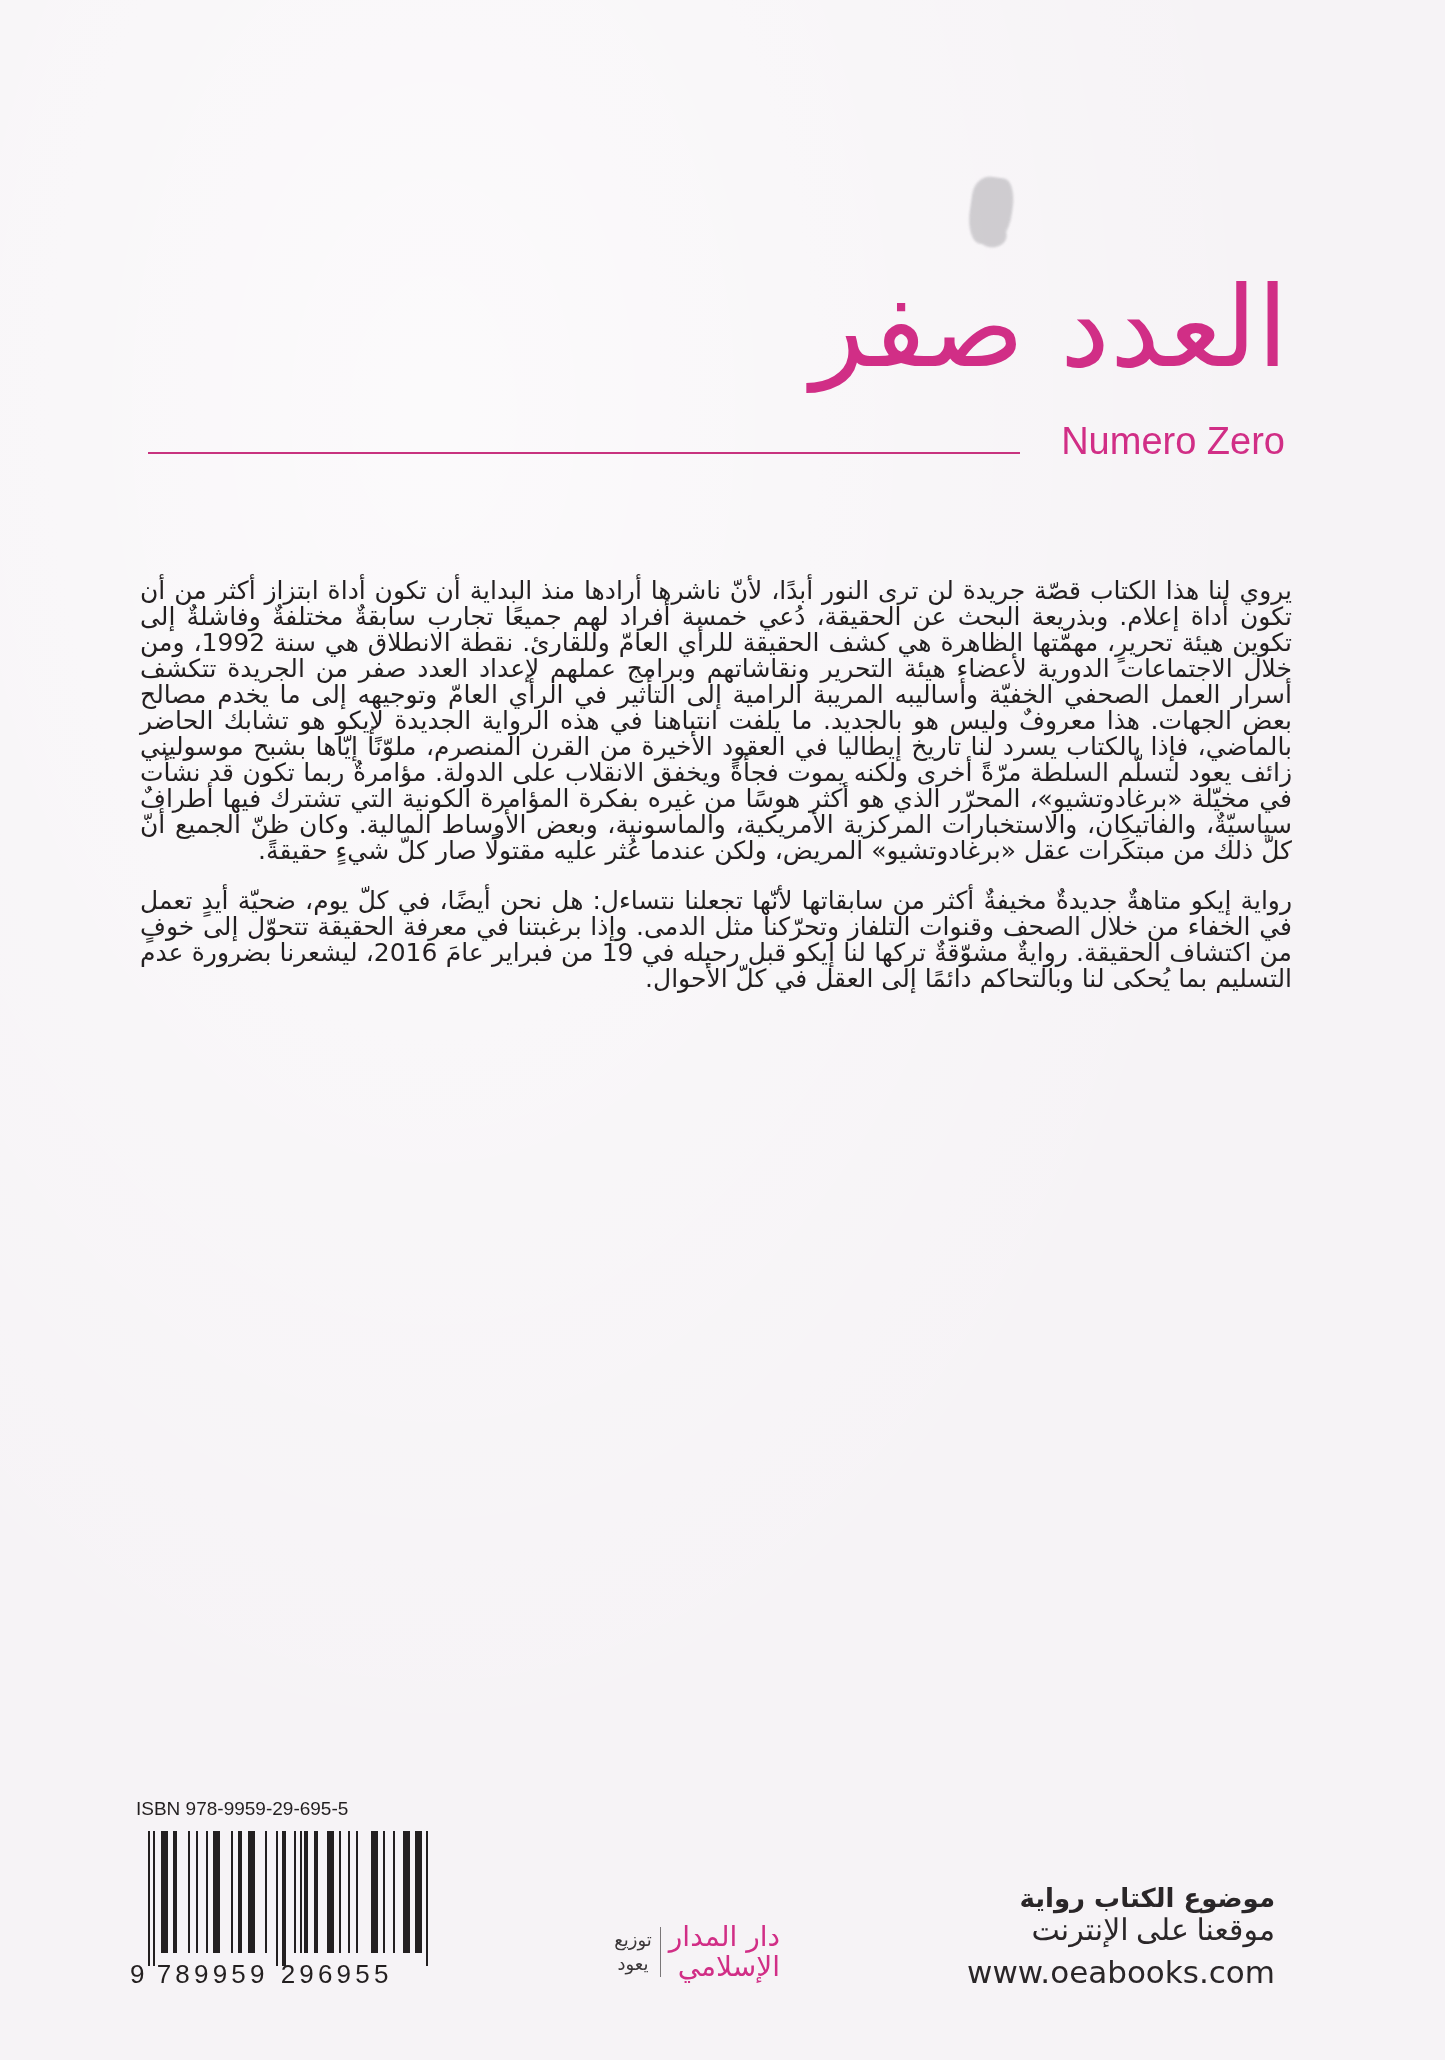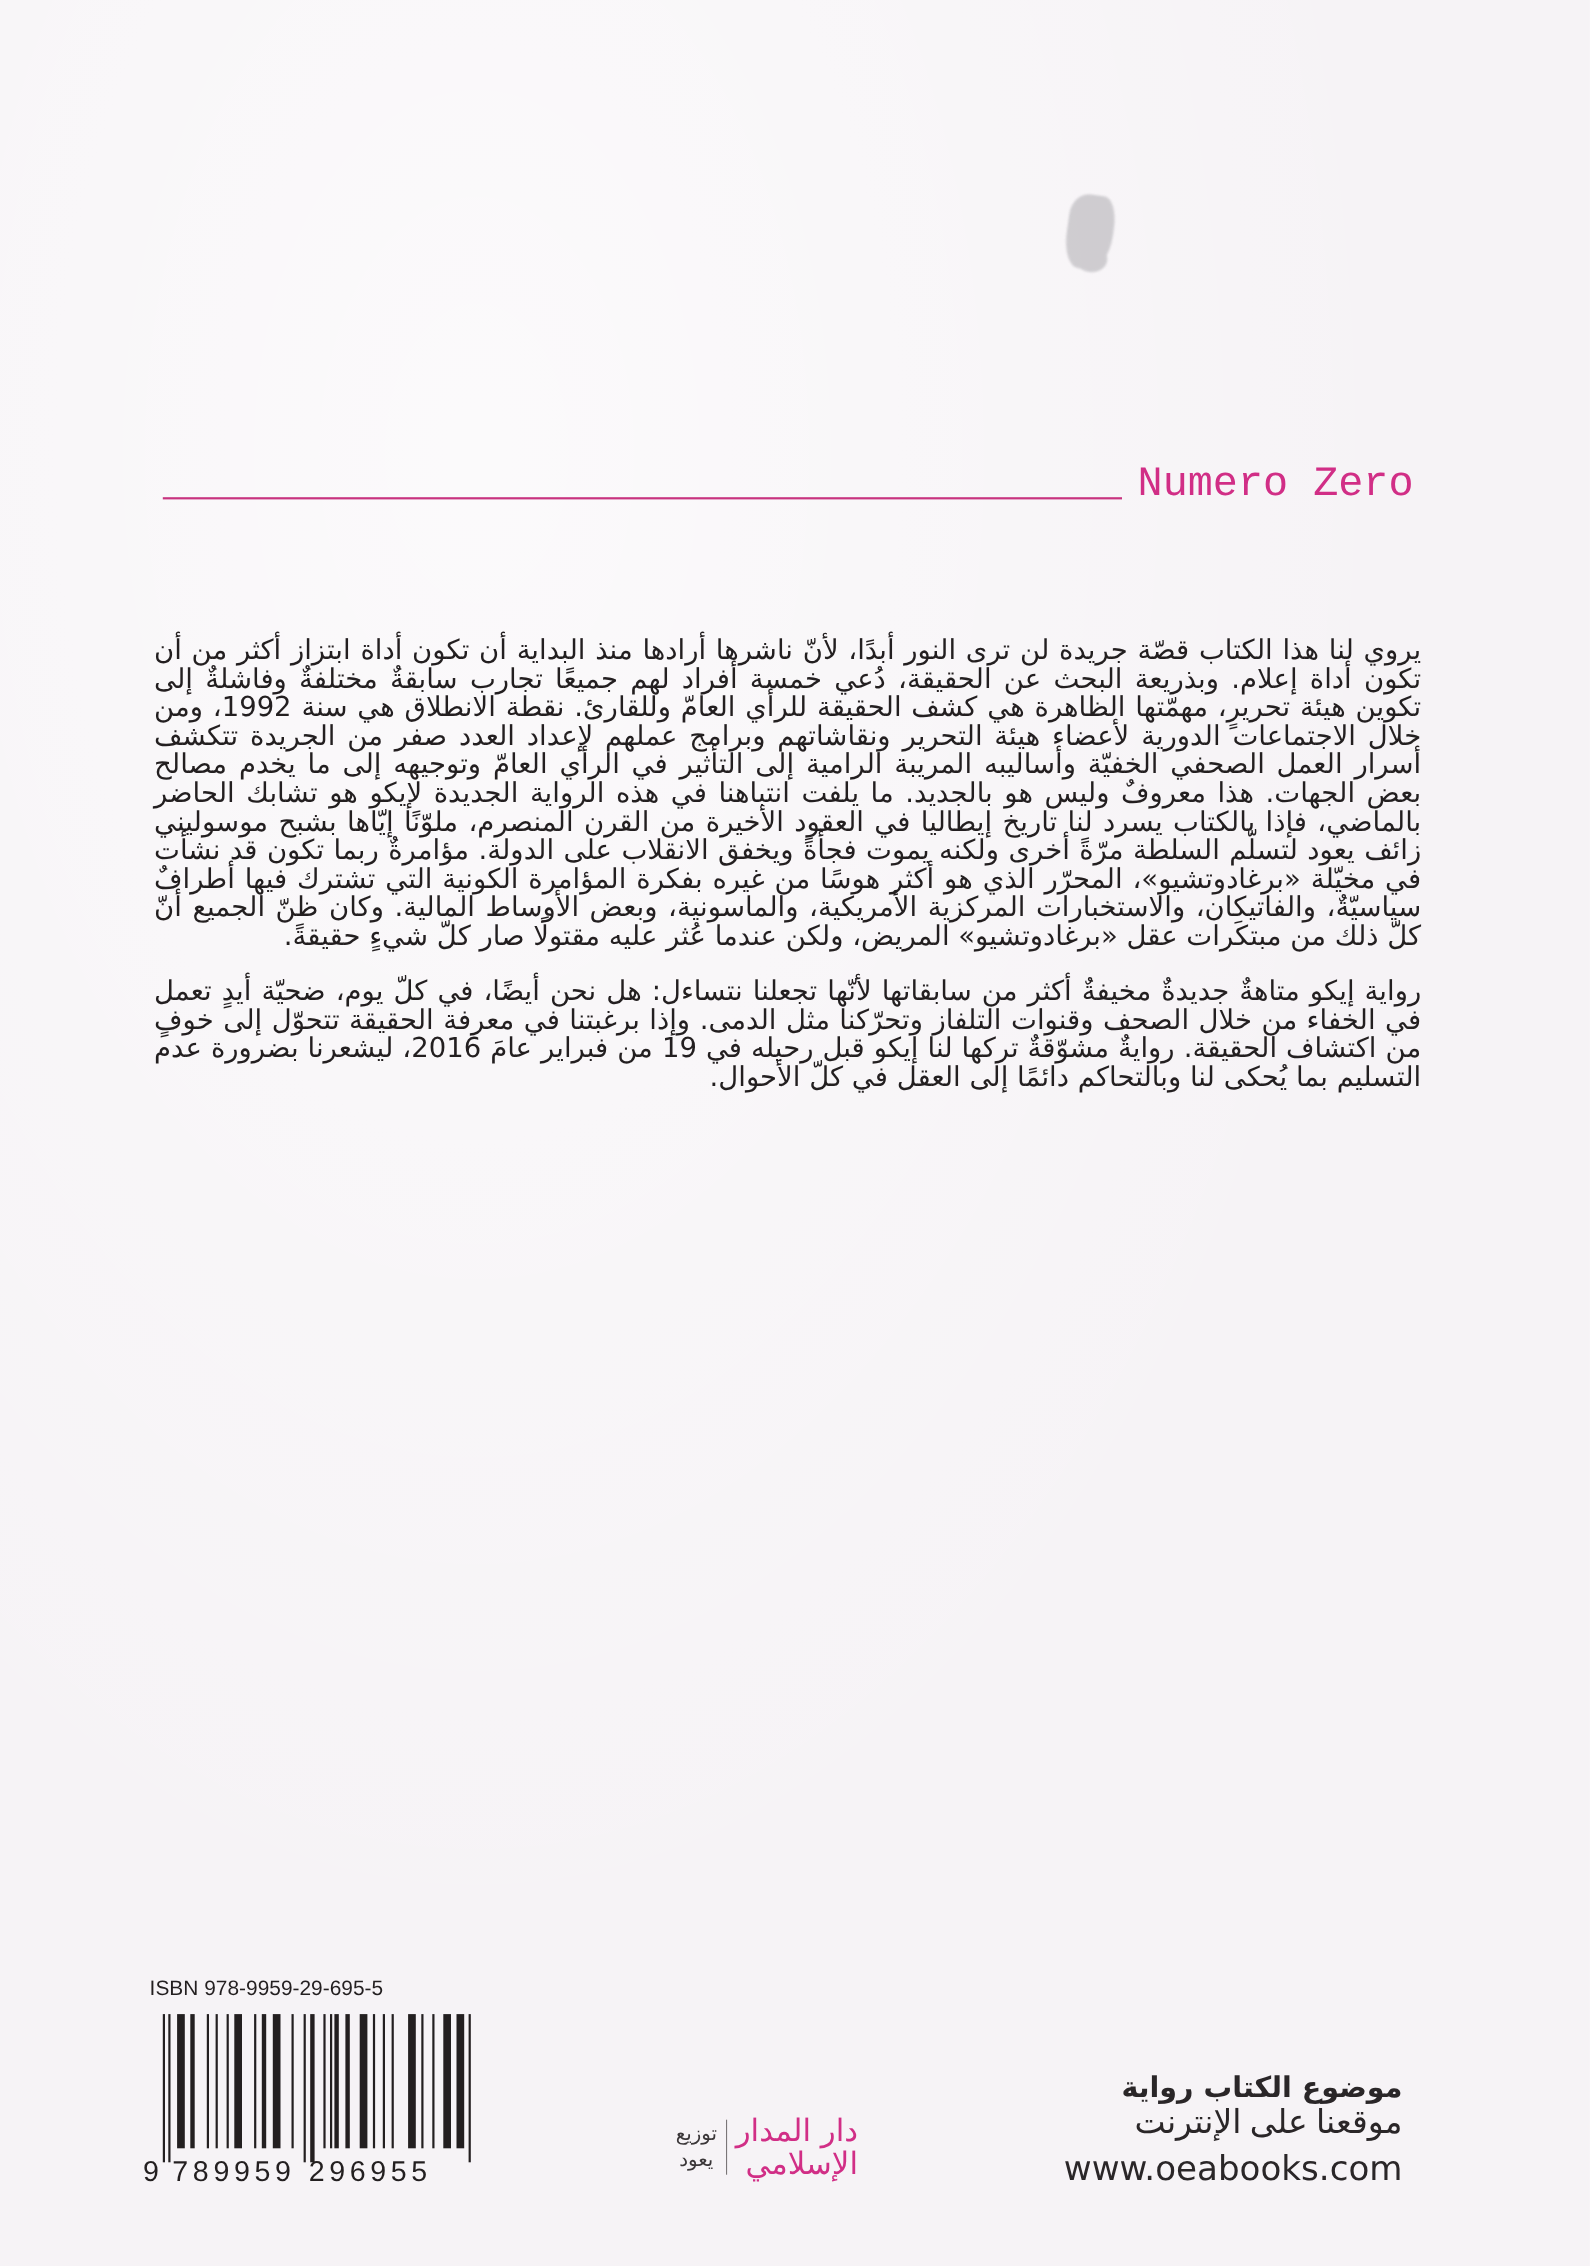--- a/index.html
+++ b/index.html
@@ -53,21 +53,21 @@
       font-size: 112px;
       line-height: 130px;
       color: #d12e86;
       white-space: nowrap;
       letter-spacing: 2px;
     }
     .title-en {
       position: absolute;
       right: 160px;
       top: 418px;
-      font-family: Liberation Mono, monospace;
+      font-family: Liberation Sans, sans-serif;
       font-size: 38px;
       line-height: 46px;
       color: #d12e86;
       white-space: nowrap;
     }
     .rule {
       position: absolute;
       left: 148px;
       top: 452px;
       width: 872px;
@@ -198,20 +198,21 @@
       margin-right: 12px;
     }
   </style>
 </head>
 <body>
 
 <div class="page">
 
   <div class="smudge"></div>
 
+  <div class="title-ar">العدد صفر</div>
   <div class="title-en">Numero Zero</div>
   <div class="rule"></div>
 
   <div class="body">
     <p class="para">يروي لنا هذا الكتاب قصّة جريدة لن ترى النور أبدًا، لأنّ ناشرها أرادها منذ البداية أن تكون أداة ابتزاز أكثر من أن تكون أداة إعلام. وبذريعة البحث عن الحقيقة، دُعي خمسة أفراد لهم جميعًا تجارب سابقةٌ مختلفةٌ وفاشلةٌ إلى تكوين هيئة تحريرٍ، مهمّتها الظاهرة هي كشف الحقيقة للرأي العامّ وللقارئ. نقطة الانطلاق هي سنة 1992، ومن خلال الاجتماعات الدورية لأعضاء هيئة التحرير ونقاشاتهم وبرامج عملهم لإعداد العدد صفر من الجريدة تتكشف أسرار العمل الصحفي الخفيّة وأساليبه المريبة الرامية إلى التأثير في الرأي العامّ وتوجيهه إلى ما يخدم مصالح بعض الجهات. هذا معروفٌ وليس هو بالجديد. ما يلفت انتباهنا في هذه الرواية الجديدة لإيكو هو تشابك الحاضر بالماضي، فإذا بالكتاب يسرد لنا تاريخ إيطاليا في العقود الأخيرة من القرن المنصرم، ملوّنًا إيّاها بشبح موسوليني زائف يعود لتسلّم السلطة مرّةً أخرى ولكنه يموت فجأةً ويخفق الانقلاب على الدولة. مؤامرةٌ ربما تكون قد نشأت في مخيّلة «برغادوتشيو»، المحرّر الذي هو أكثر هوسًا من غيره بفكرة المؤامرة الكونية التي تشترك فيها أطرافٌ سياسيّةٌ، والفاتيكان، والاستخبارات المركزية الأمريكية، والماسونية، وبعض الأوساط المالية. وكان ظنّ الجميع أنّ كلّ ذلك من مبتكَرات عقل «برغادوتشيو» المريض، ولكن عندما عُثر عليه مقتولًا صار كلّ شيءٍ حقيقةً.</p>
     <p class="para">رواية إيكو متاهةٌ جديدةٌ مخيفةٌ أكثر من سابقاتها لأنّها تجعلنا نتساءل: هل نحن أيضًا، في كلّ يوم، ضحيّة أيدٍ تعمل في الخفاء من خلال الصحف وقنوات التلفاز وتحرّكنا مثل الدمى. وإذا برغبتنا في معرفة الحقيقة تتحوّل إلى خوفٍ من اكتشاف الحقيقة. روايةٌ مشوّقةٌ تركها لنا إيكو قبل رحيله في 19 من فبراير عامَ 2016، ليشعرنا بضرورة عدم التسليم بما يُحكى لنا وبالتحاكم دائمًا إلى العقل في كلّ الأحوال.</p>
   </div>
 
   <div class="subject">موضوع الكتاب رواية</div>
 

